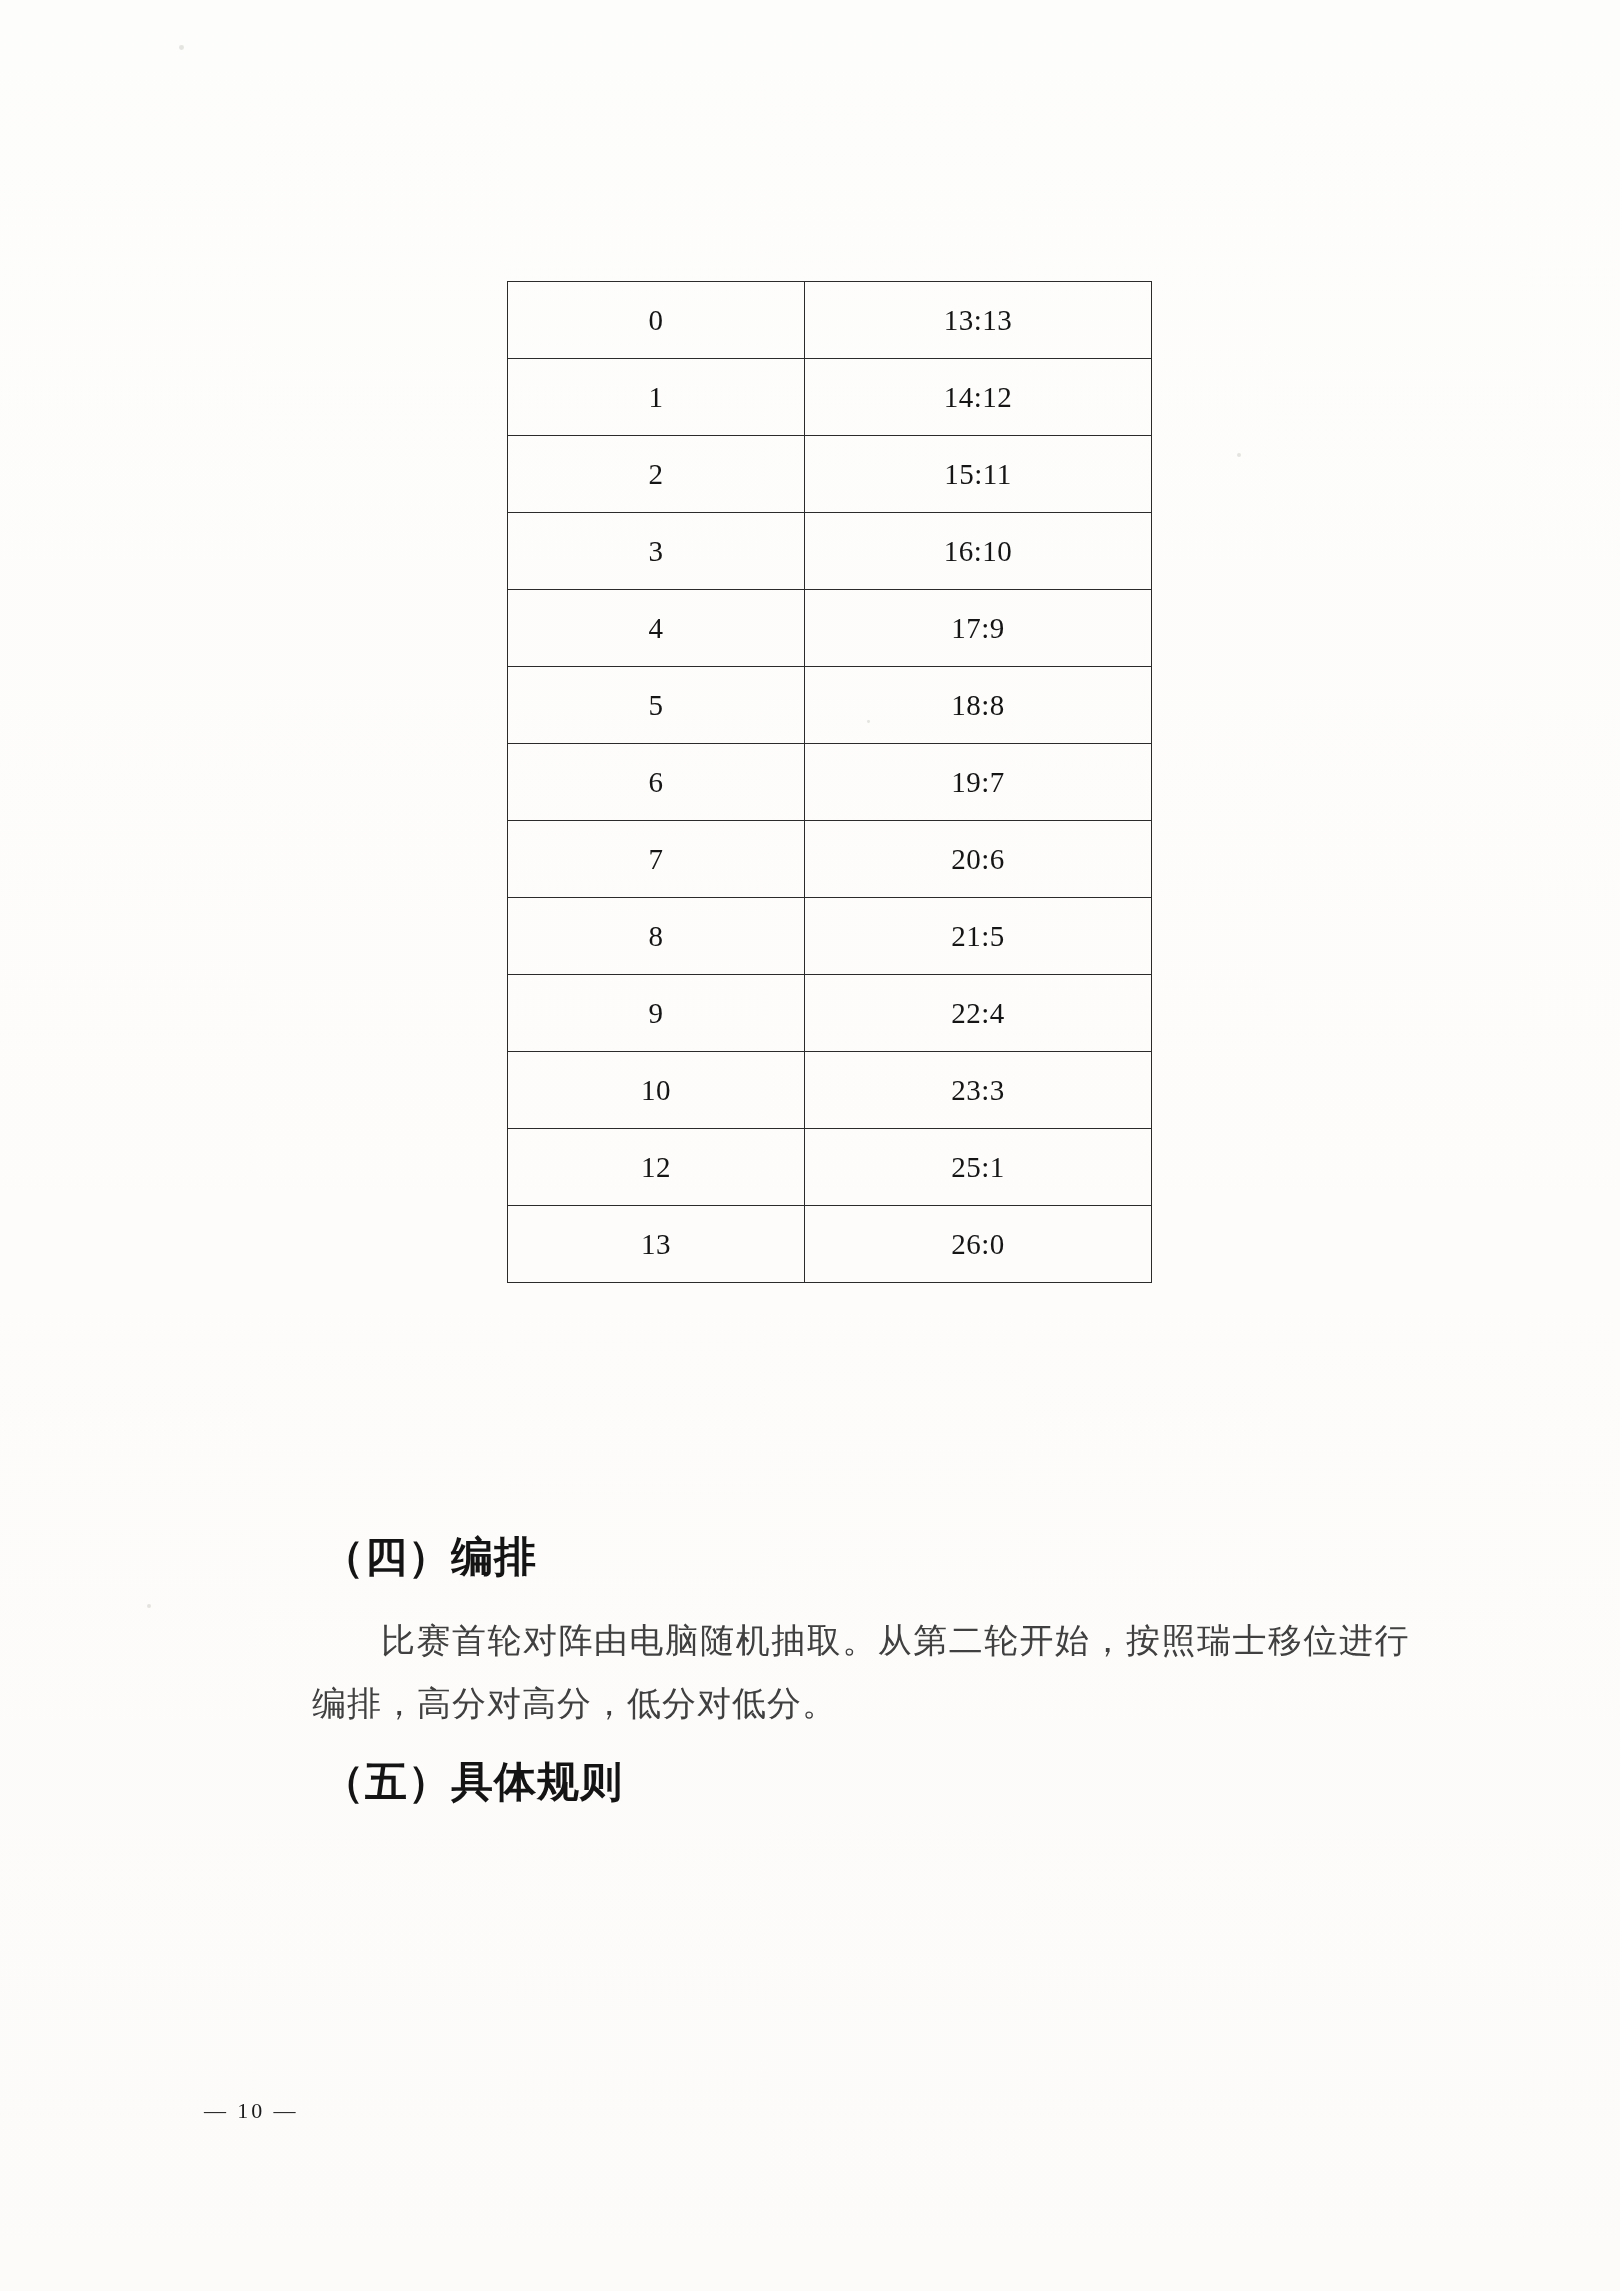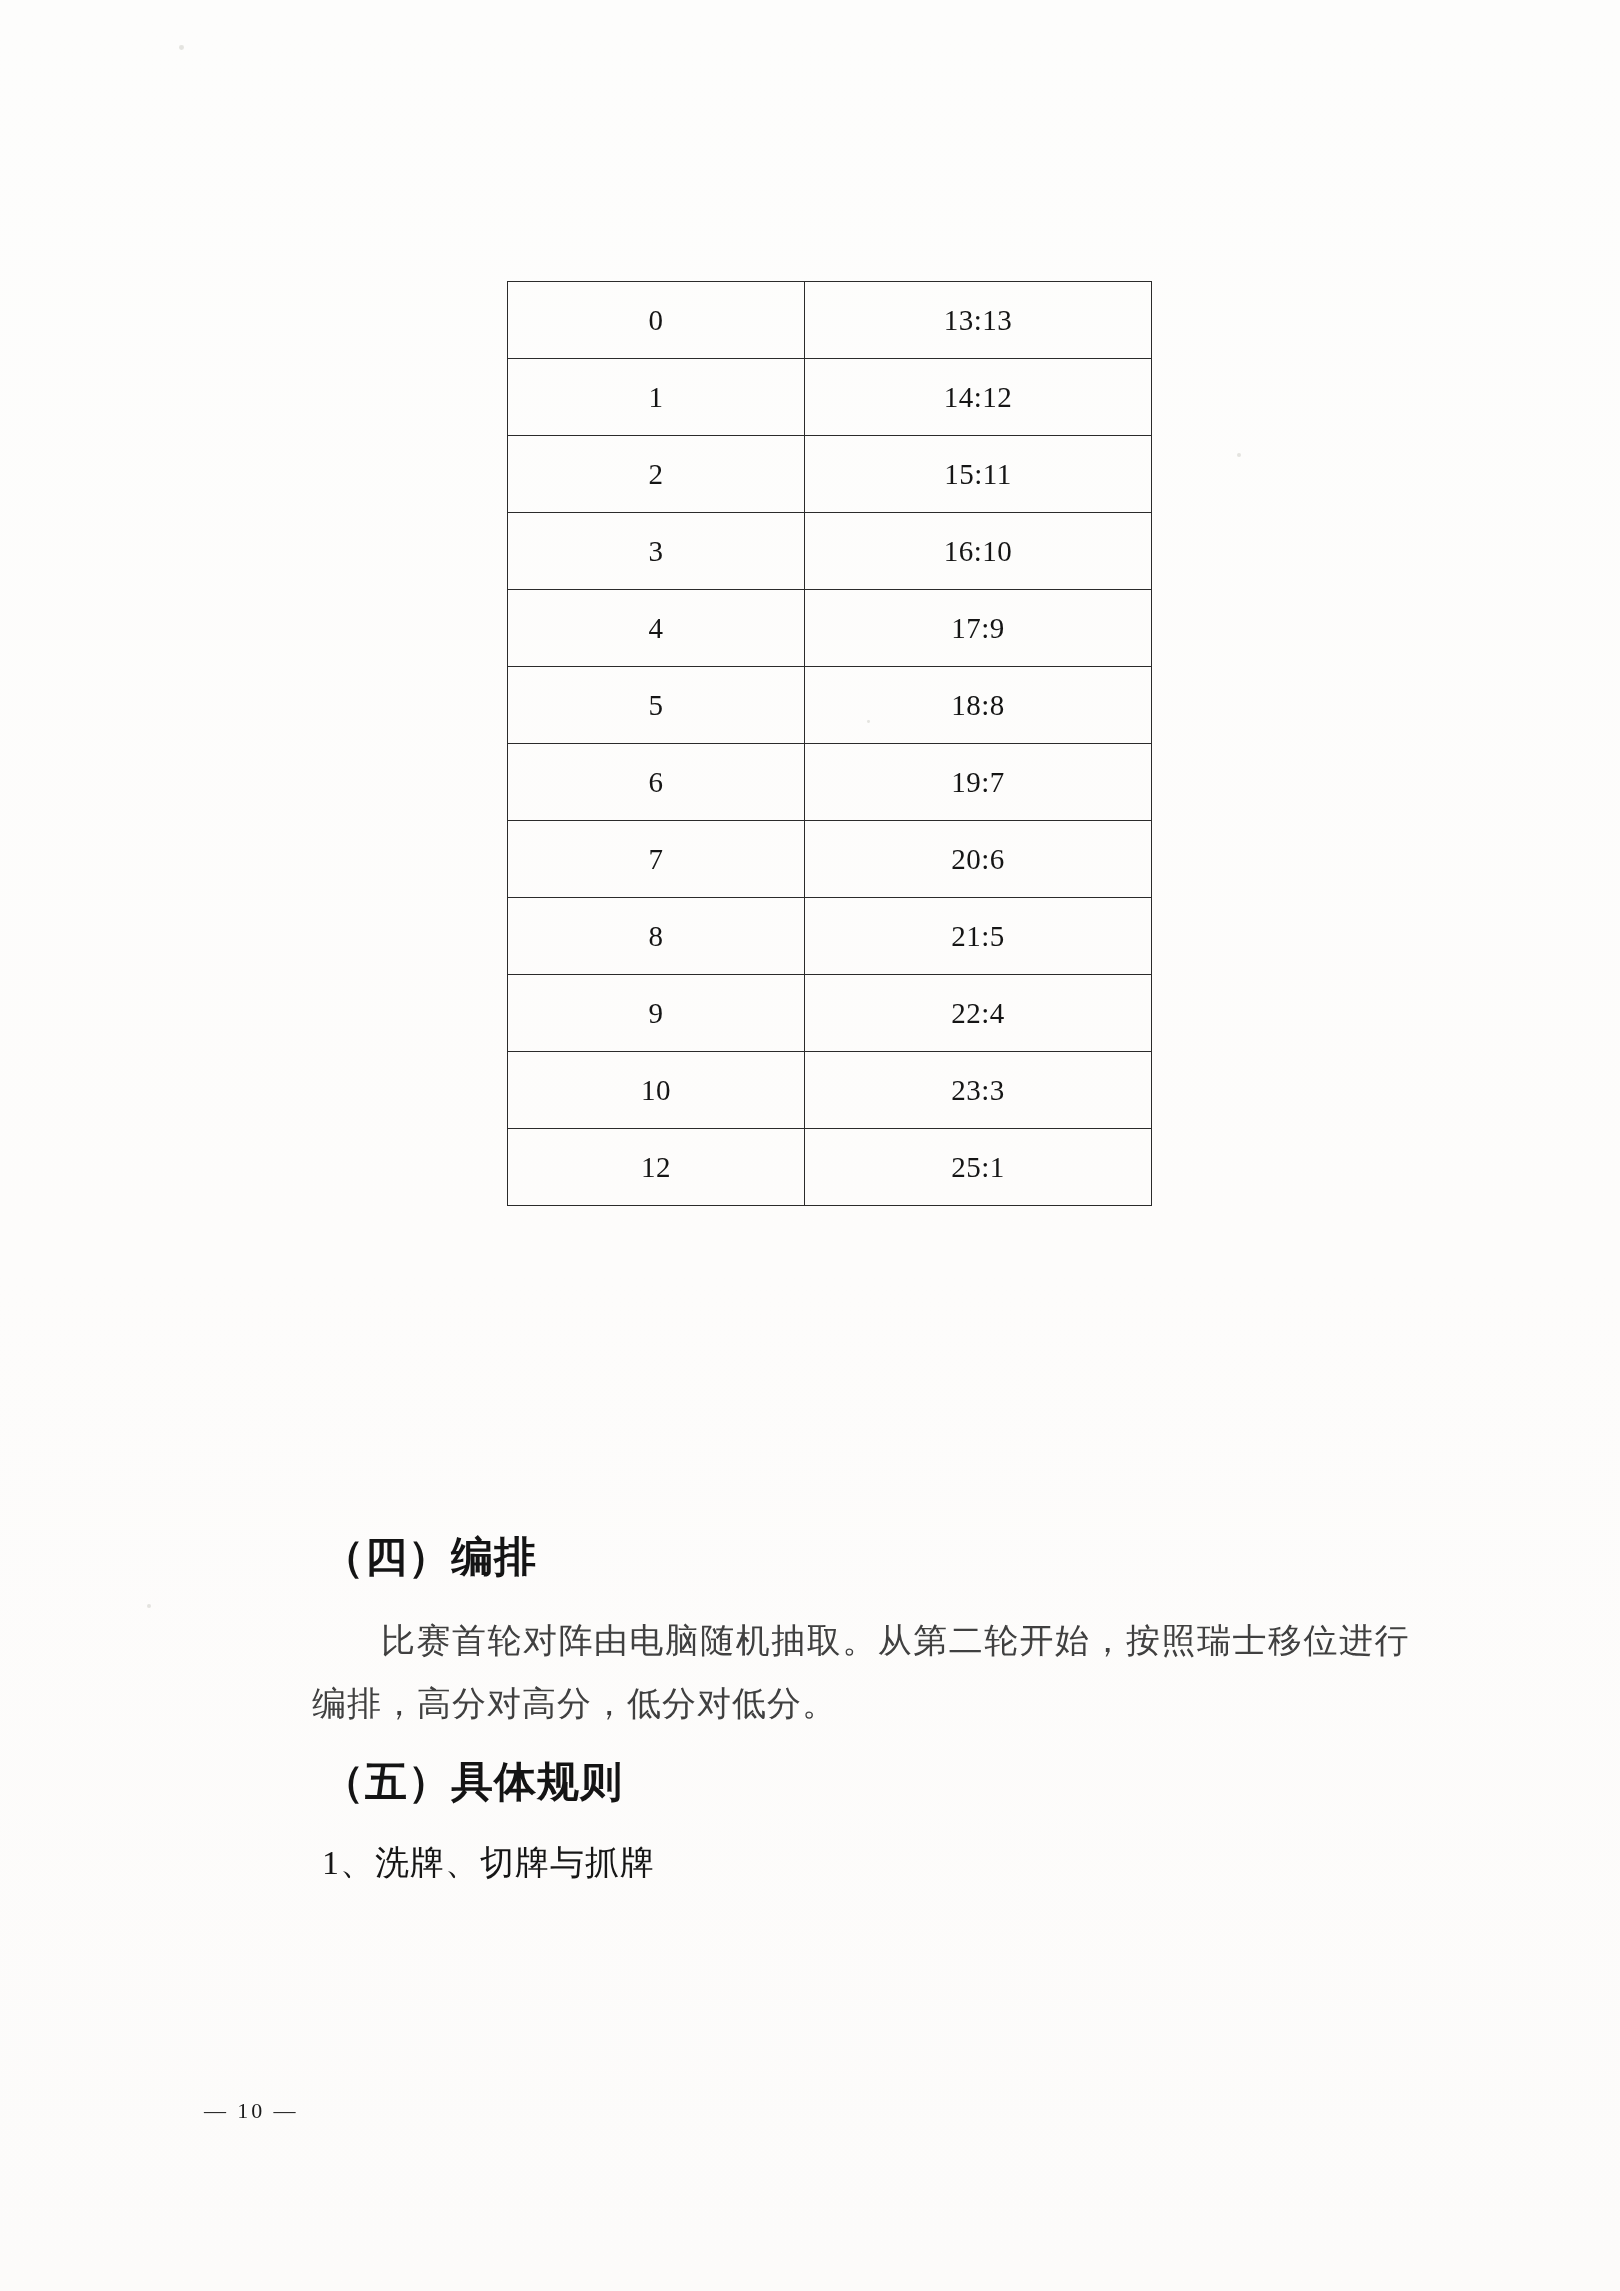--- a/index.html
+++ b/index.html
@@ -156,28 +156,31 @@
           <td class="col-right">22:4</td>
         </tr>
         <tr>
           <td class="col-left">10</td>
           <td class="col-right">23:3</td>
         </tr>
         <tr>
           <td class="col-left">12</td>
           <td class="col-right">25:1</td>
         </tr>
+        <tr>
+          <td class="col-left">13</td>
+          <td class="col-right">26:0</td>
+        </tr>
       </tbody>
     </table>
 
     <div class="body-block">
       <p class="heading">（四）编排</p>
       <p class="para">比赛首轮对阵由电脑随机抽取。从第二轮开始，按照瑞士移位进行编排，高分对高分，低分对低分。</p>
       <p class="heading">（五）具体规则</p>
-      <p class="subitem">1、洗牌、切牌与抓牌</p>
     </div>
 
     <div class="footer-page">— 10 —</div>
 
     <div class="speck" style="left:179px; top:45px; width:4.9px; height:4.9px;"></div>
     <div class="speck" style="left:1237px; top:453px; width:3.9px; height:3.9px;"></div>
     <div class="speck" style="left:147px; top:1604px; width:3.9px; height:3.9px;"></div>
     <div class="speck" style="left:867px; top:720px; width:2.9px; height:2.9px;"></div>
   </div>
 </div>

